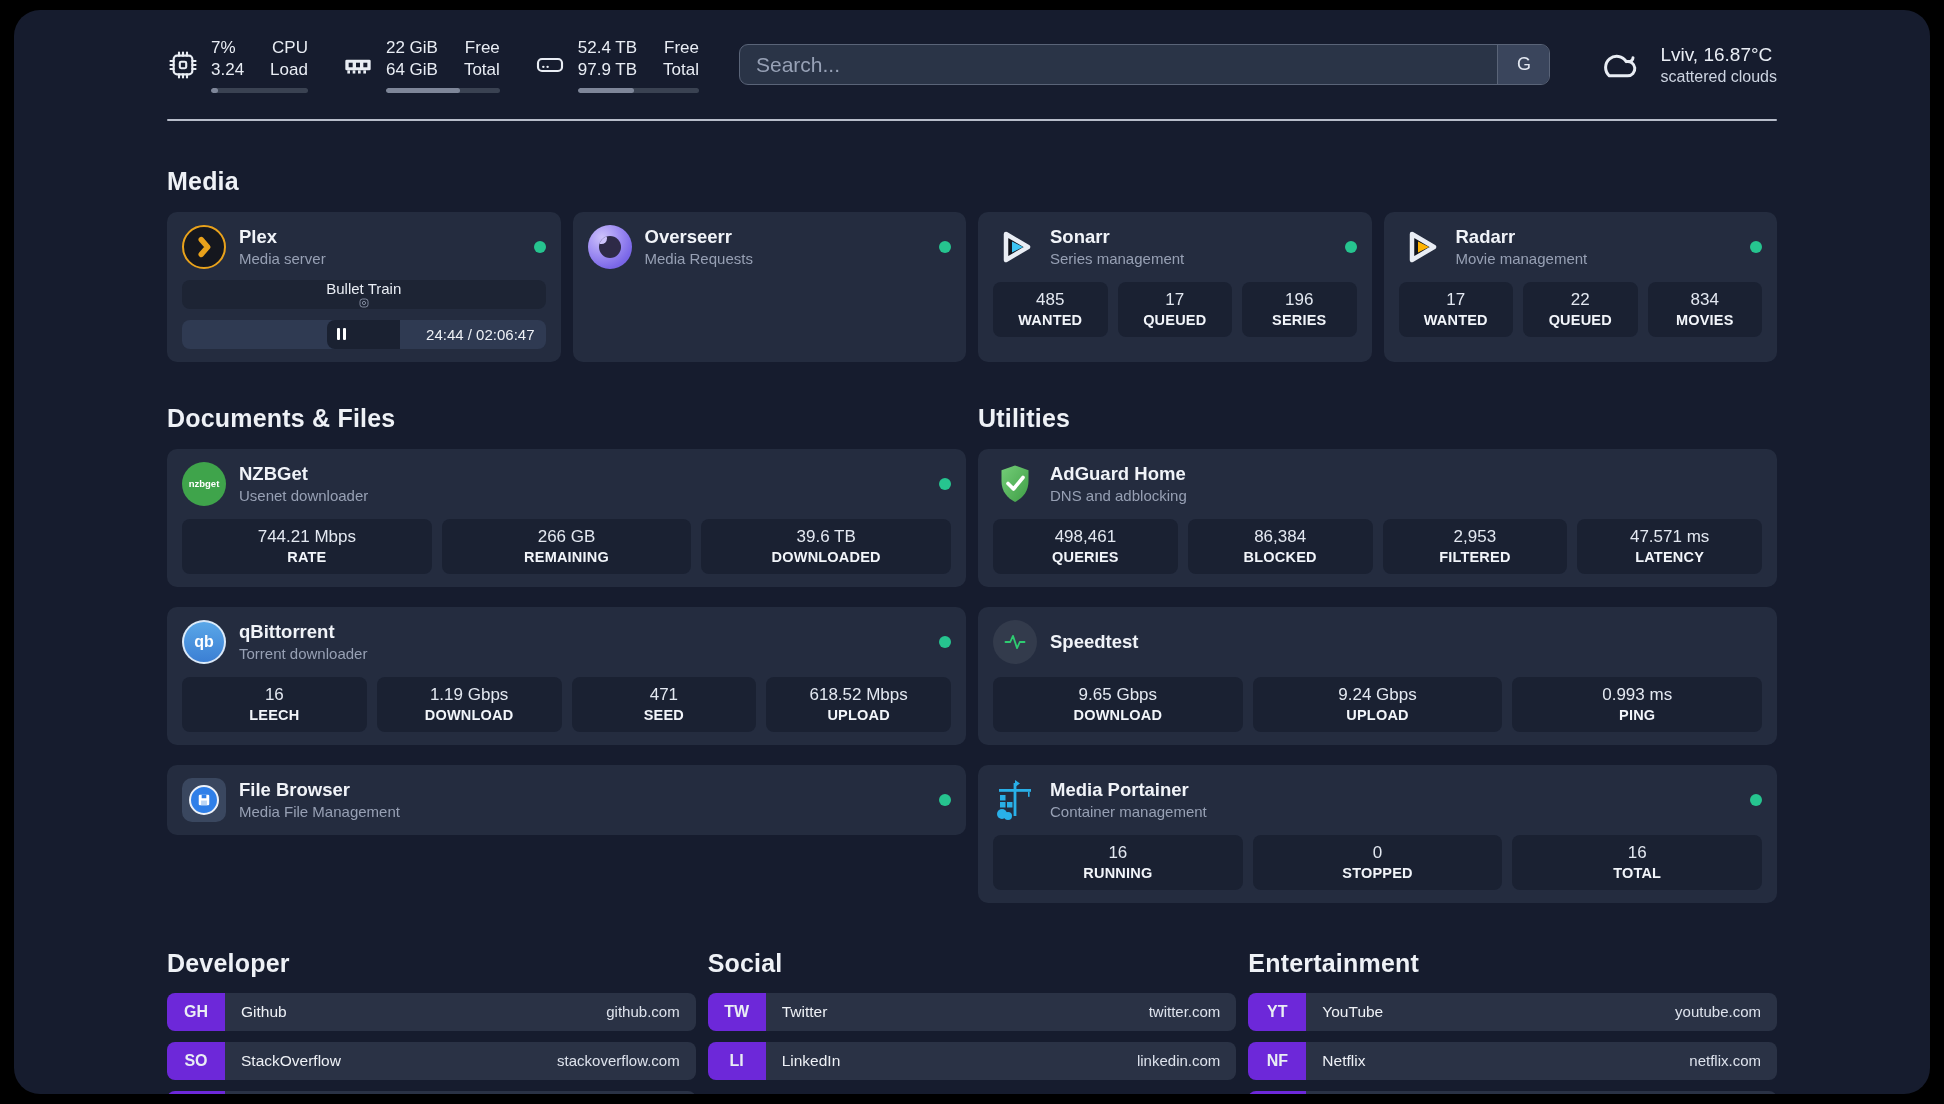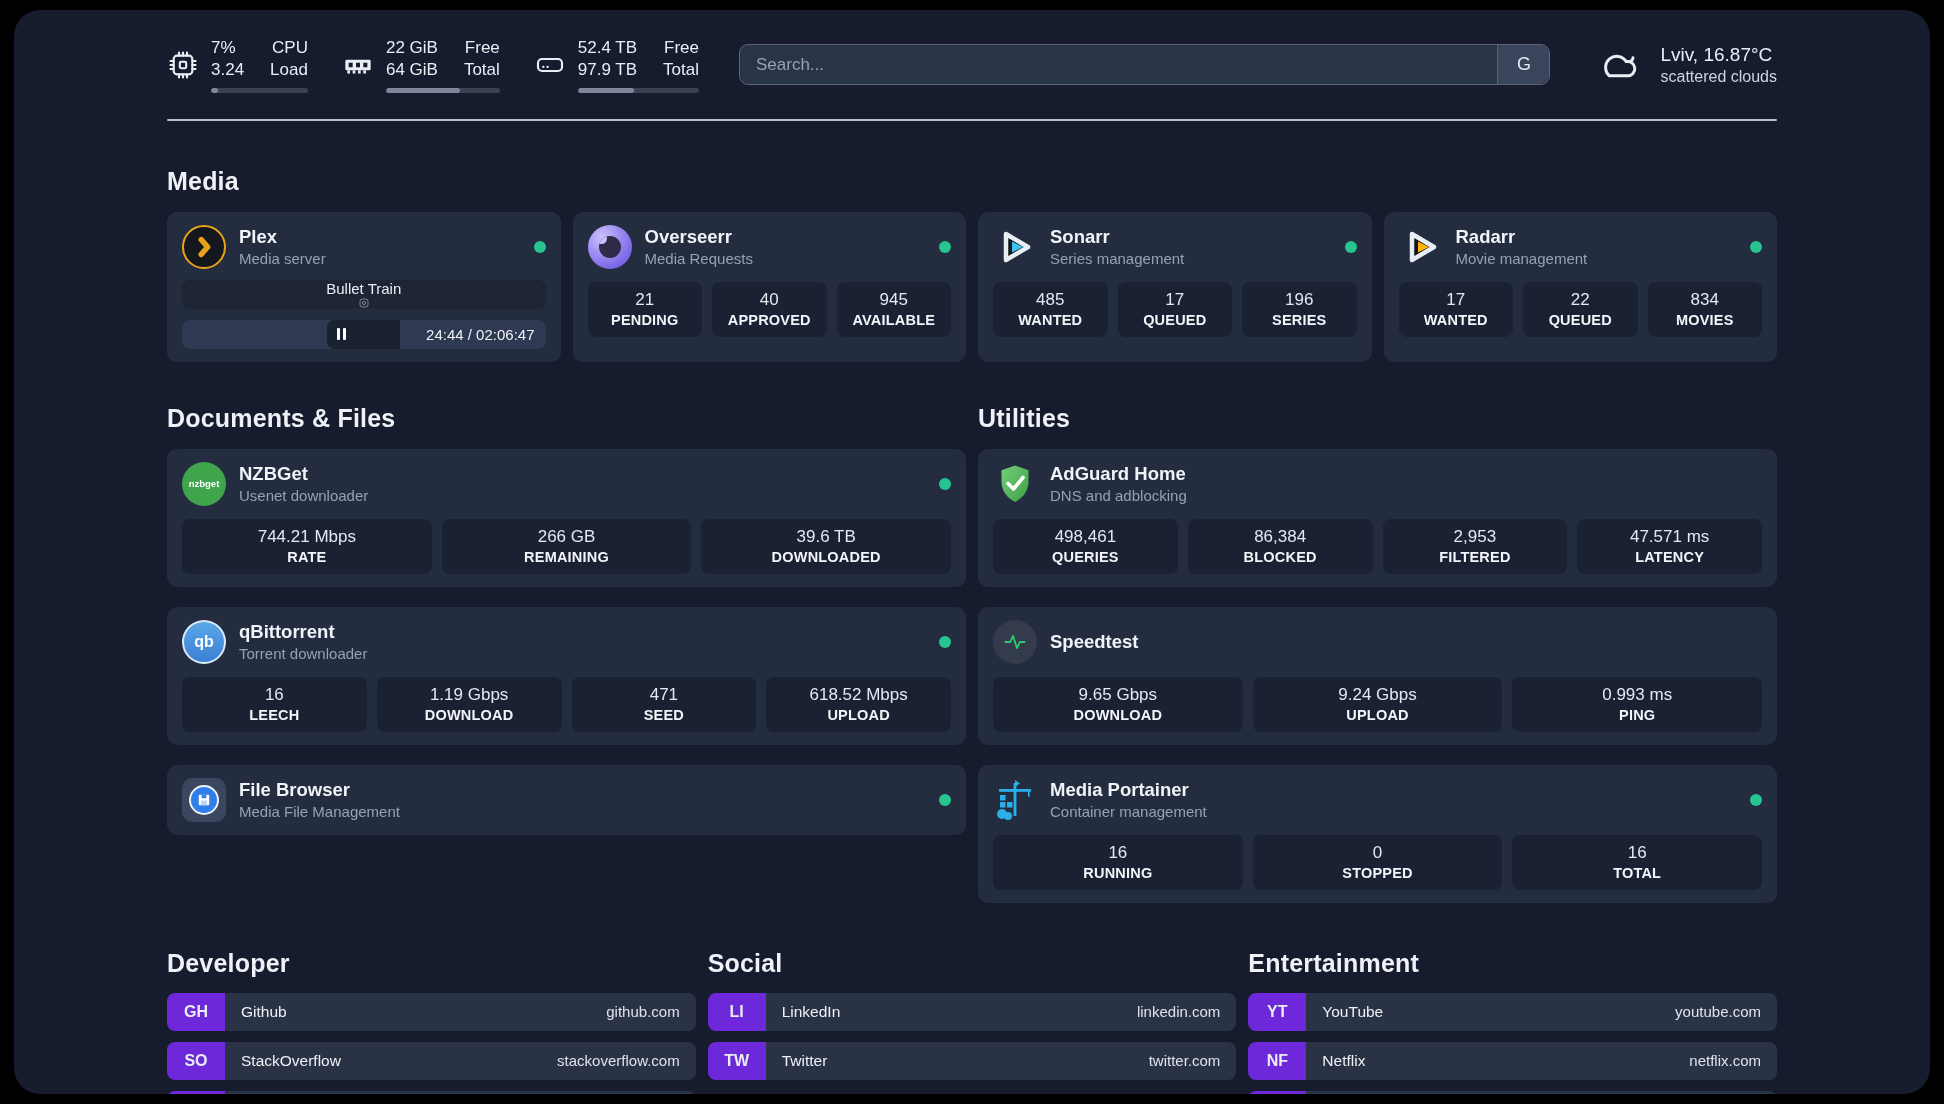--- a/index.html
+++ b/index.html
@@ -17,21 +17,21 @@
   .sysstat-rows { display:flex; gap:26px; font-size:17px; line-height:1.32; }
   .col-vals { text-align:left; }
   .col-labs { text-align:right; }
   .sysstat-rows span { display:block; }
   .bar { margin-top:6px; height:5px; border-radius:3px; background:#3a4252; overflow:hidden; }
   .bar-fill { height:100%; background:#7e8699; border-radius:3px; }
 
   .searchwrap { flex:1; display:flex; margin:0 46px 0 40px; height:41px;
     border:1px solid #5a6478; border-radius:9px; background:#2a3447; overflow:hidden; }
   .searchwrap input { flex:1; background:transparent; border:none; outline:none;
-    color:#e9edf4; font-size:17px; padding:12px 16px; font-family:"Liberation Sans", sans-serif; }
+    color:#e9edf4; font-size:21px; padding:12px 16px; font-family:"Liberation Sans", sans-serif; }
   .searchwrap input::placeholder { color:#97a1b6; }
   .gbtn { width:52px; border:none; border-left:1px solid #5a6478; background:#3a455c;
     color:#e4e9f2; font-size:18px; cursor:pointer; font-family:"Liberation Sans", sans-serif; }
 
   .weather { display:flex; align-items:center; gap:18px; }
   .weather-loc { font-size:19px; }
   .weather-cond { font-size:16px; color:#cdd4e1; margin-top:2px; }
 
   .divider { margin-top:26px; height:2px; background:#b7bdca; border-radius:1px; }
 
@@ -240,34 +240,20 @@
         <div class="card-head">
           <div class="icon ovsr">
               <div class="pupil"></div>
             </div>
           <div class="titles">
             <div class="t">Overseerr</div>
             <div class="s">Media Requests</div>
           </div>
           <span class="dot"></span>
         </div>
-        <div class="stats">
-          <div class="stat">
-              <div class="v">21</div>
-              <div class="l">PENDING</div>
-            </div>
-          <div class="stat">
-              <div class="v">40</div>
-              <div class="l">APPROVED</div>
-            </div>
-          <div class="stat">
-              <div class="v">945</div>
-              <div class="l">AVAILABLE</div>
-            </div>
-        </div>
       </div>
 
       <div class="card">
         <div class="card-head">
           <div class="icon">
             <svg width="44" height="44" viewBox="0 0 44 44">
                 <path d="M13 9 L35 22 L13 35 Z" fill="#11141d" stroke="#e9edf4" stroke-width="4.5" stroke-linejoin="round"></path>
                 <path d="M19 16.5 L30 22 L19 27.5 Z" fill="#3cc3f2"></path>
               </svg>
           </div>
@@ -537,33 +523,33 @@
           <div class="bm-abbr">DT</div>
           <div class="bm-bar"></div>
         </div>
       </div>
     </div>
 
     <div class="bm-col">
       <h2 class="section-title">Social</h2>
       <div class="bm-items">
         <div class="bm-item">
+          <div class="bm-abbr">TW</div>
+          <div class="bm-bar">
+              <span class="bm-name">Twitter</span>
+              <span class="bm-url">twitter.com</span>
+            </div>
+        </div>
+        <div class="bm-item">
           <div class="bm-abbr">LI</div>
           <div class="bm-bar">
               <span class="bm-name">LinkedIn</span>
               <span class="bm-url">linkedin.com</span>
             </div>
         </div>
-        <div class="bm-item">
-          <div class="bm-abbr">TW</div>
-          <div class="bm-bar">
-              <span class="bm-name">Twitter</span>
-              <span class="bm-url">twitter.com</span>
-            </div>
-        </div>
       </div>
     </div>
 
     <div class="bm-col">
       <h2 class="section-title">Entertainment</h2>
       <div class="bm-items">
         <div class="bm-item">
           <div class="bm-abbr">YT</div>
           <div class="bm-bar">
               <span class="bm-name">YouTube</span>

